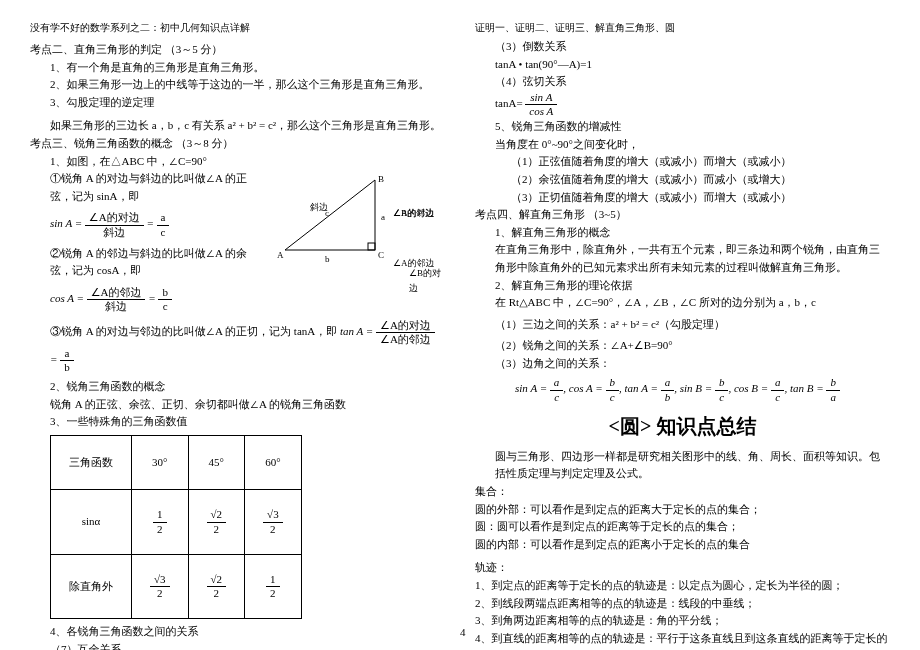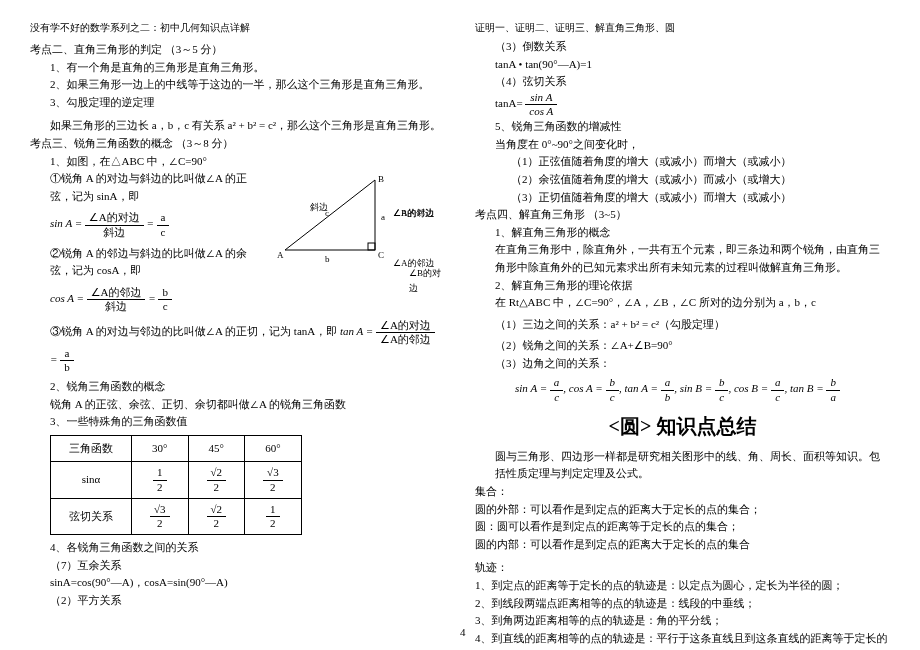--- a/index.html
+++ b/index.html
@@ -58,21 +58,21 @@
     margin: 6px 0 6px 20px;
   }
   table.trig {
     border-collapse: collapse;
     margin: 4px 0 4px 20px;
     font-family: "Times New Roman", serif;
     font-size: 11px;
   }
   table.trig td, table.trig th {
     border: 1px solid #000;
-    padding: 4px 18px;
+    padding: 18px 18px;
     text-align: center;
     font-weight: normal;
   }
   .big-title {
     font-size: 20px;
     font-weight: bold;
     text-align: center;
     margin: 6px 0;
   }
   .triangle-diagram {
@@ -170,21 +170,21 @@
       <td>45°</td>
       <td>60°</td>
     </tr>
     <tr>
       <td>sinα</td>
       <td><span class="frac"><span class="num">1</span><span class="den">2</span></span></td>
       <td><span class="frac"><span class="num">√2</span><span class="den">2</span></span></td>
       <td><span class="frac"><span class="num">√3</span><span class="den">2</span></span></td>
     </tr>
     <tr>
-      <td>弦切关系</td>
+      <td>除直角外</td>
       <td><span class="frac"><span class="num">√3</span><span class="den">2</span></span></td>
       <td><span class="frac"><span class="num">√2</span><span class="den">2</span></span></td>
       <td><span class="frac"><span class="num">1</span><span class="den">2</span></span></td>
     </tr>
   </tbody>
     </table>
 
   <div class="indent">4、各锐角三角函数之间的关系</div>
   <div class="indent">（7）互余关系</div>
   <div class="indent">sinA=cos(90°—A)，cosA=sin(90°—A)</div>
@@ -224,21 +224,21 @@
     cos <i>B</i> = <span class="frac"><span class="num">a</span><span class="den">c</span></span>,
     tan <i>B</i> = <span class="frac"><span class="num">b</span><span class="den">a</span></span>
   </div>
 
   <div class="big-title">&lt;圆&gt; 知识点总结</div>
   <div class="indent">圆与三角形、四边形一样都是研究相关图形中的线、角、周长、面积等知识。包括性质定理与判定定理及公式。</div>
 
   <div>集合：</div>
   <div>圆的外部：可以看作是到定点的距离大于定长的点的集合；</div>
   <div>圆：圆可以看作是到定点的距离等于定长的点的集合；</div>
-  <div>圆的内部：可以看作是到定点的距离大于定长的点的集合</div>
+  <div>圆的内部：可以看作是到定点的距离小于定长的点的集合</div>
 
   <div style="margin-top:6px">轨迹：</div>
   <div>1、到定点的距离等于定长的点的轨迹是：以定点为圆心，定长为半径的圆；</div>
   <div>2、到线段两端点距离相等的点的轨迹是：线段的中垂线；</div>
   <div>3、到角两边距离相等的点的轨迹是：角的平分线；</div>
   <div>4、到直线的距离相等的点的轨迹是：平行于这条直线且到这条直线的距离等于定长的两条直线；</div>
 
 </div>
 
 <div class="pagenum">4</div>

